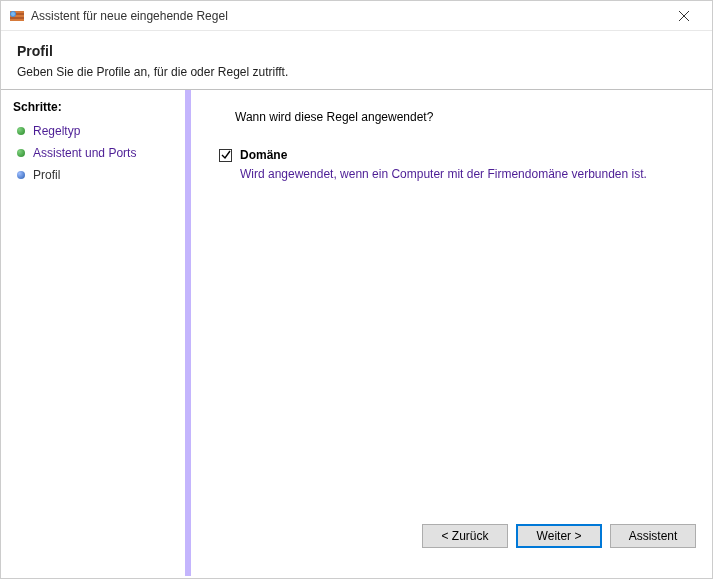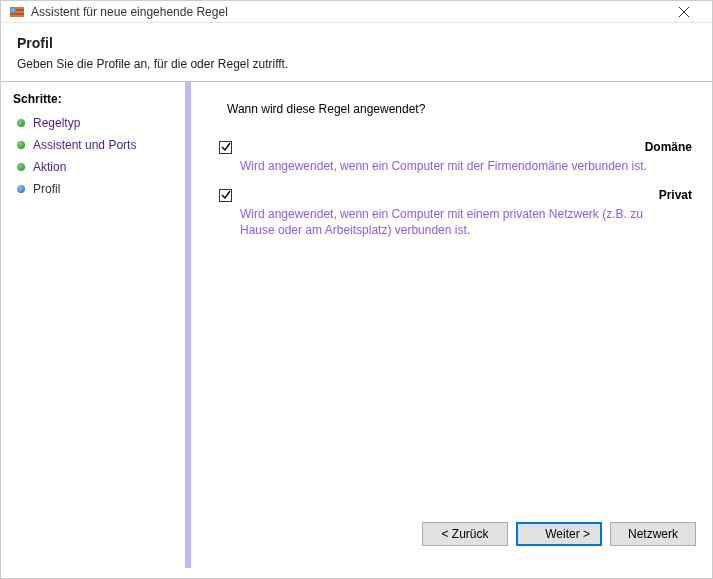--- a/index.html
+++ b/index.html
@@ -7,21 +7,21 @@
       font-family: "Segoe UI", Tahoma, sans-serif;
       font-size: 12px;
       background: #fff;
       color: #000;
       width: 713px;
       height: 579px;
       overflow: hidden;
       border: 1px solid #ccc;
     }
     .titlebar {
-      height: 22px;
+      height: 30px;
       display: flex;
       align-items: center;
       padding: 0 8px;
       background: #fff;
       border-bottom: 1px solid #e8e8e8;
     }
     .titlebar-icon {
       width: 16px;
       height: 16px;
       margin-right: 6px;
@@ -86,74 +86,72 @@
     .step.current .step-bullet {
       background: radial-gradient(circle at 30% 30%, #9fbfff, #2a5fb4);
     }
     .main {
       flex: 1;
       padding: 20px 20px 0 28px;
       position: relative;
     }
     .question {
       margin-bottom: 24px;
-      margin-left: 8px;
+      margin-left: 16px;
     }
     .options { margin-left: 0; }
     .option { margin-bottom: 14px; }
     .option-head {
       display: flex;
       align-items: center;
       margin-bottom: 4px;
-      justify-content: space-between;
     }
     .checkbox {
       width: 13px;
       height: 13px;
       border: 1px solid #333;
       margin-right: 8px;
       display: inline-flex;
       align-items: center;
       justify-content: center;
       background: #fff;
       cursor: pointer;
     }
     .checkbox svg { width: 10px; height: 10px; }
     .option-label {
       font-weight: bold;
       font-size: 12px;
     }
     .option-desc {
       font-size: 12px;
-      color: #8b5cf6;
+      color: #4c1d95;
       margin-left: 21px;
       line-height: 1.35;
       max-width: 430px;
     }
     .buttons {
       position: absolute;
-      bottom: 22px;
+      bottom: 28px;
       right: 16px;
       display: flex;
       gap: 8px;
     }
     .btn {
       min-width: 86px;
       height: 24px;
       border: 1px solid #adadad;
       background: #e1e1e1;
       font-size: 12px;
       font-family: inherit;
       cursor: pointer;
       padding: 0 10px;
     }
     .btn.primary {
       border: 2px solid #0078d7;
       background: #e1e1e1;
-      text-align: right;
     }
   </style>
 </head>
 <body>
 
 <div class="titlebar">
   <span class="titlebar-icon">
     <svg viewBox="0 0 16 16">
       <rect x="1" y="3" width="14" height="10" fill="#b25a2a"></rect>
       <rect x="1" y="3" width="14" height="2" fill="#d67a3a"></rect>
@@ -181,24 +179,20 @@
   <div class="sidebar">
     <div class="sidebar-heading">Schritte:</div>
     <div class="step">
       <span class="step-bullet"></span>
       <span>Regeltyp</span>
     </div>
     <div class="step">
       <span class="step-bullet"></span>
       <span>Assistent und Ports</span>
     </div>
-    <div class="step">
-      <span class="step-bullet"></span>
-      <span>Aktion</span>
-    </div>
     <div class="step current">
       <span class="step-bullet"></span>
       <span>Profil</span>
     </div>
   </div>
 
   <div class="main">
     <div class="question">Wann wird diese Regel angewendet?</div>
 
     <div class="options">
@@ -208,34 +202,23 @@
           <span class="checkbox">
             <svg viewBox="0 0 10 10">
               <polyline points="1,5 4,8 9,1" fill="none" stroke="#000" stroke-width="1.4"></polyline>
             </svg>
           </span>
           <span class="option-label">Domäne</span>
         </div>
         <div class="option-desc">Wird angewendet, wenn ein Computer mit der Firmendomäne verbunden ist.</div>
       </div>
 
-      <div class="option">
-        <div class="option-head">
-          <span class="checkbox">
-            <svg viewBox="0 0 10 10">
-              <polyline points="1,5 4,8 9,1" fill="none" stroke="#000" stroke-width="1.4"></polyline>
-            </svg>
-          </span>
-          <span class="option-label">Privat</span>
-        </div>
-        <div class="option-desc">Wird angewendet, wenn ein Computer mit einem privaten Netzwerk (z.B. zu Hause oder am Arbeitsplatz) verbunden ist.</div>
-      </div>
 
 
     </div>
 
     <div class="buttons">
       <button class="btn">&lt; Zurück</button>
       <button class="btn primary">Weiter &gt;</button>
-      <button class="btn">Netzwerk</button>
+      <button class="btn">Assistent</button>
     </div>
   </div>
 </div>
 
 </body></html>

